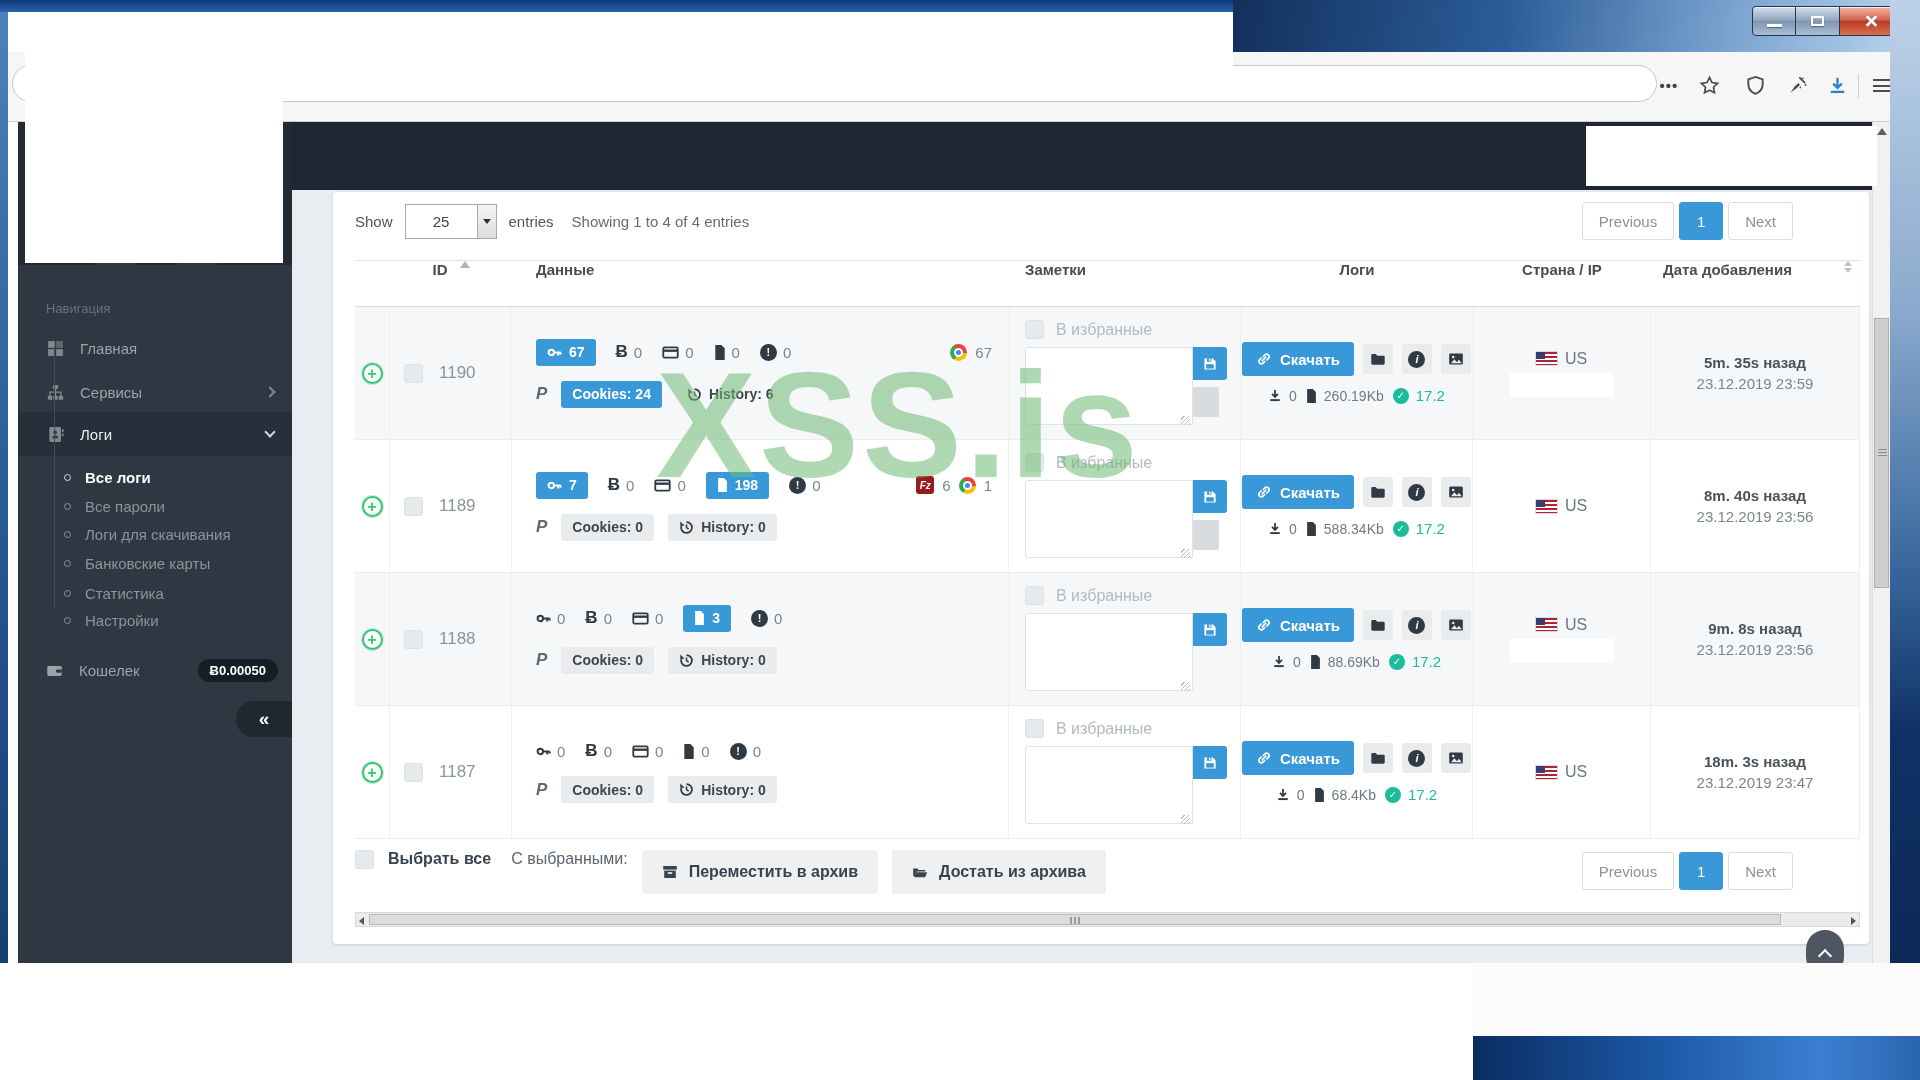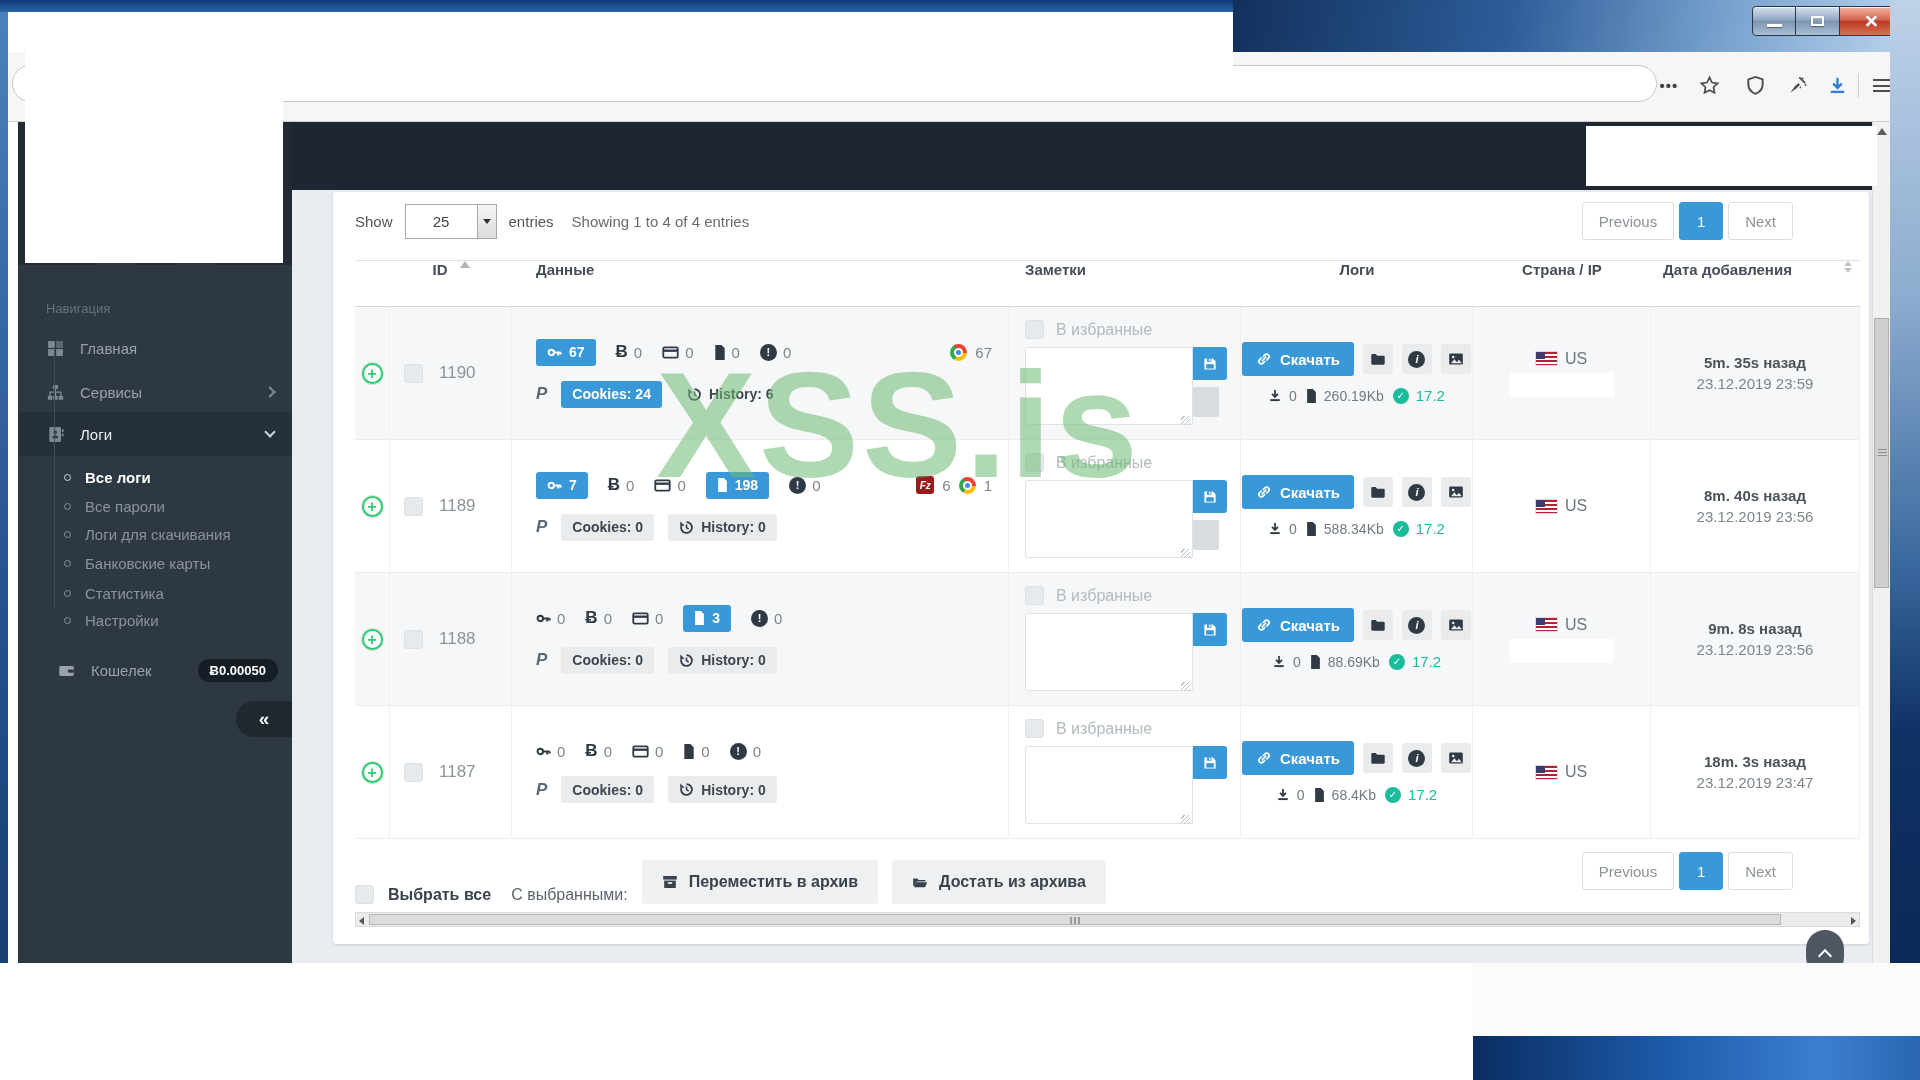--- a/index.html
+++ b/index.html
@@ -44,21 +44,21 @@
   .nav-item{position:absolute;left:0;width:274px;height:38px;display:flex;align-items:center;gap:16px;padding:0 18px 0 28px;cursor:pointer}
   .nav-item .nicon{width:18px;height:18px;flex:0 0 18px;color:#7f8991;display:flex;align-items:center;justify-content:center}
   .nav-item.active{background:#26303a;color:#e8ecef}
   .chev-r{width:8px;height:8px;border-right:2px solid #7f8991;border-top:2px solid #7f8991;transform:rotate(45deg);margin-left:auto}
   .chev-d{width:8px;height:8px;border-right:2px solid #cfd5da;border-bottom:2px solid #cfd5da;transform:rotate(45deg);margin-left:auto;margin-top:-4px}
   .subtree-line{position:absolute;left:36px;top:225px;width:1px;height:260px;background:#414d58}
   .sub-item{position:absolute;left:0;width:274px;height:29px;display:flex;align-items:center;gap:14px;padding-left:46px;color:#8b949c;cursor:pointer}
   .sub-item .dot{width:7px;height:7px;border:1px solid #8b949c;border-radius:50%;background:transparent;flex:0 0 7px}
   .sub-item.active{color:#fff;font-weight:700}
   .sub-item.active .dot{border-color:#cfd5da}
-  .wallet-row{position:absolute;left:0;top:528px;width:274px;height:40px;display:flex;align-items:center;gap:16px;padding:0 14px 0 40px;cursor:pointer}
+  .wallet-row{position:absolute;left:0;top:528px;width:274px;height:40px;display:flex;align-items:center;gap:16px;padding:0 14px 0 28px;cursor:pointer}
   .wallet-badge{margin-left:auto;background:#151d25;color:#fff;border-radius:12px;padding:4px 12px;font-size:13px;font-weight:700}
   .collapse-pill{position:absolute;left:218px;top:579px;width:56px;height:36px;background:#1f272f;border-radius:18px 0 0 18px;color:#fff;display:flex;align-items:center;justify-content:center;font-size:19px;font-weight:700;cursor:pointer}
 
   
   .card{position:absolute;left:325px;top:70px;width:1536px;height:752px;background:#fff;border-radius:4px;box-shadow:0 1px 3px rgba(0,0,0,.14)}
   .controls{position:absolute;left:22px;top:12px;display:flex;align-items:center;gap:12px;font-size:15px;color:#555}
   .sel{display:inline-flex;width:92px;height:35px;border:1px solid #a9a9a9;background:#fff;align-items:stretch;cursor:pointer}
   .selval{flex:1;display:flex;align-items:center;justify-content:center;font-size:15px;color:#444}
   .selarrow{width:19px;background:linear-gradient(#f5f5f5,#dcdcdc);border-left:1px solid #a9a9a9;display:flex;align-items:center;justify-content:center}
   .showing{margin-left:6px;color:#6a6a6a}
@@ -127,21 +127,21 @@
   .c-geo{flex-direction:column;align-items:center;justify-content:center;gap:5px;color:#6b7680;font-size:16px}
   .georow{display:flex;align-items:center;gap:8px}
   .flag{width:21px;height:13px;background:repeating-linear-gradient(180deg,#b22234 0 2px,#fff 2px 4px);position:relative;box-shadow:0 0 0 1px #d7dade}
   .flag::after{content:"";position:absolute;left:0;top:0;width:9px;height:7px;background:#3c3b6e}
   .ipredact{width:104px;height:24px;background:#fff}
 
   .c-date{flex-direction:column;align-items:center;justify-content:center;gap:4px;font-size:15px}
   .drel{font-weight:700;color:#4a525a}
   .dabs{color:#7c858d}
 
-  .tfoot{position:absolute;left:22px;top:658px;width:1505px;height:54px;display:flex;align-items:flex-end;gap:14px;font-size:16px}
+  .tfoot{position:absolute;left:22px;top:658px;width:1505px;height:54px;display:flex;align-items:flex-start;gap:14px;font-size:16px}
   .selall{font-weight:700;color:#39434d}
   .withsel{color:#5b646d;margin-left:6px}
   .abtn{height:44px;background:#eef0f1;border:none;border-radius:3px;padding:0 20px;display:flex;align-items:center;gap:11px;color:#39434d;font-size:16px;font-weight:700;cursor:pointer;font-family:"Liberation Sans",sans-serif}
 
   .hs{position:absolute;left:22px;top:720px;width:1505px;height:15px;background:#ebebeb;border:1px solid #dadada}
   .hs-thumb{position:absolute;left:13px;top:1px;width:1412px;height:11px;background:#dcdcdc;border:1px solid #b9b9b9}
   .hs-thumb::after{content:"";position:absolute;left:50%;top:2px;margin-left:-5px;width:10px;height:7px;background:repeating-linear-gradient(90deg,#9a9a9a 0 2px,transparent 2px 4px)}
   .hs .tri-l{position:absolute;left:3px;top:4px;width:0;height:0;border-top:4px solid transparent;border-bottom:4px solid transparent;border-right:5px solid #555}
   .hs .tri-r{position:absolute;right:3px;top:4px;width:0;height:0;border-top:4px solid transparent;border-bottom:4px solid transparent;border-left:5px solid #555}
 

